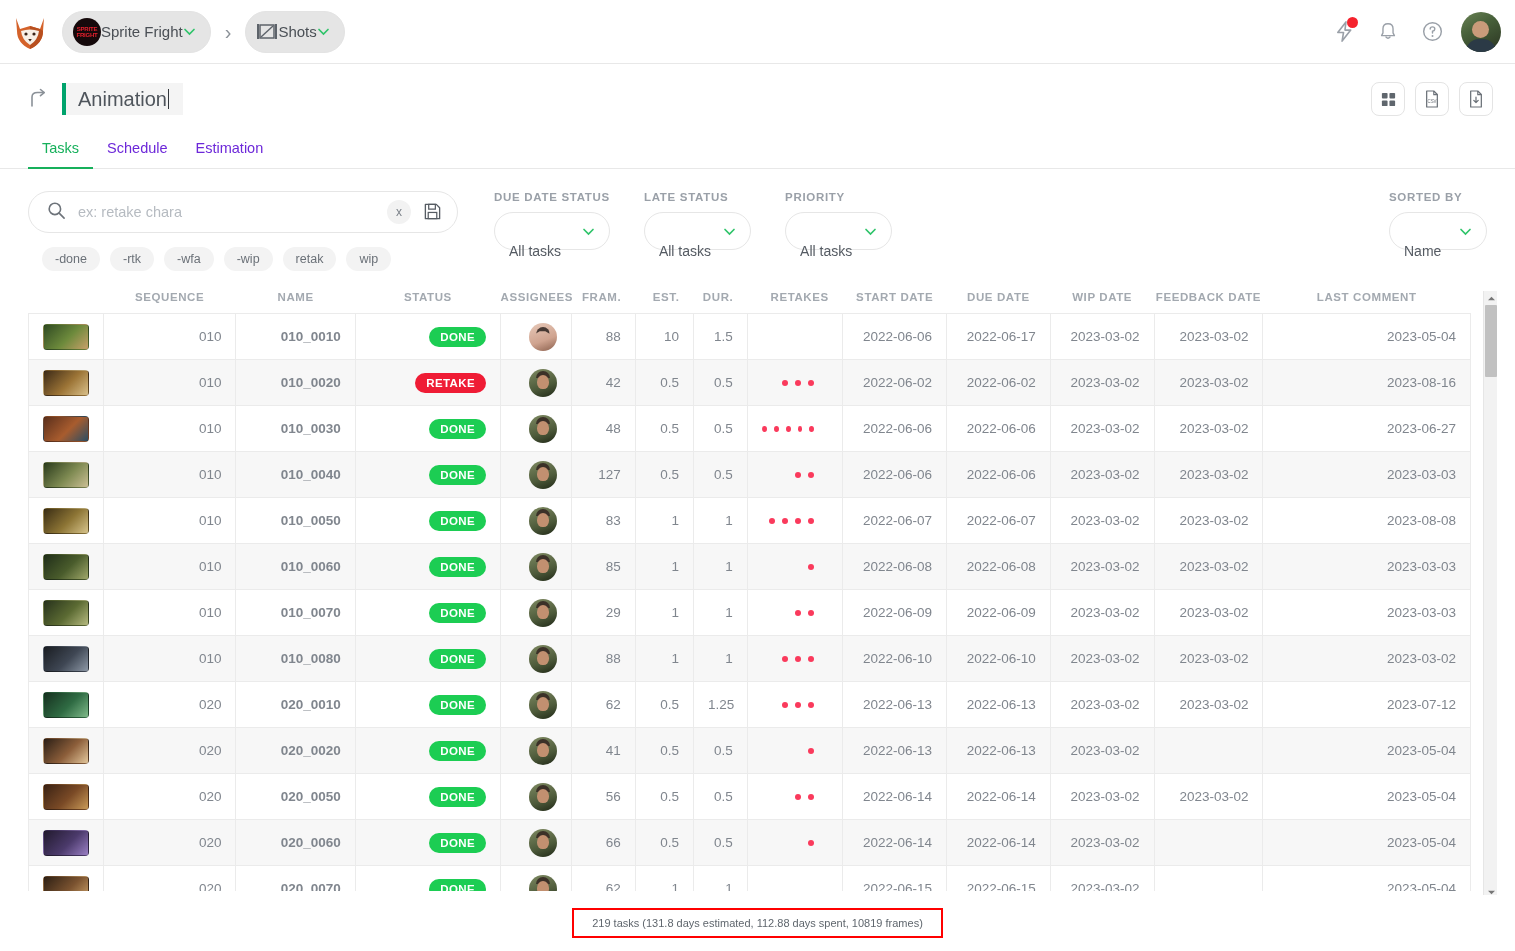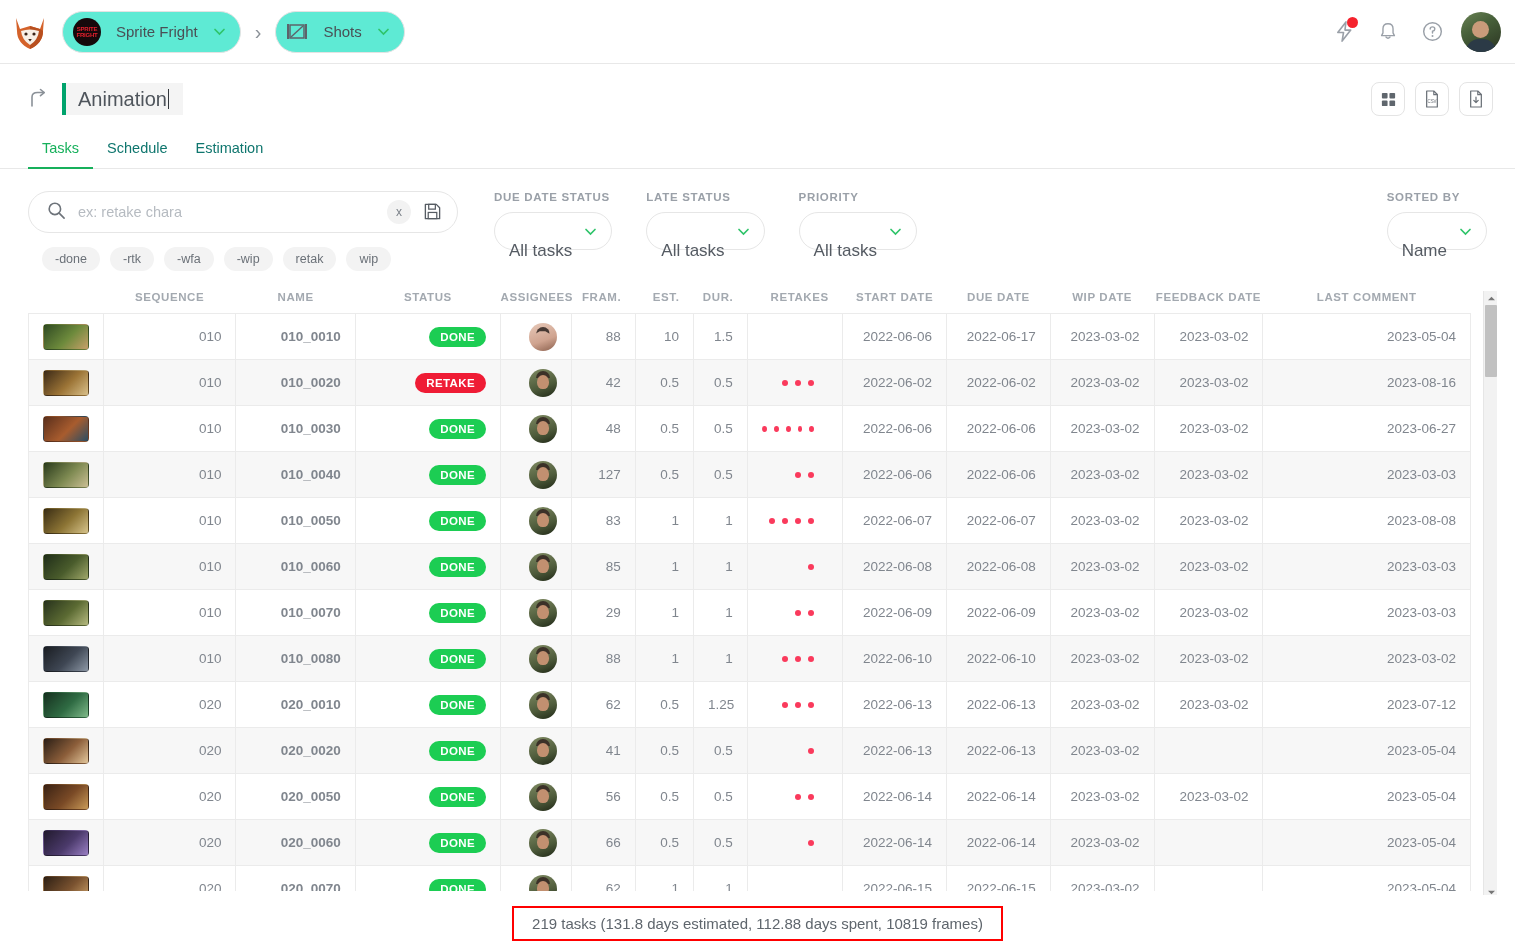--- a/index.html
+++ b/index.html
@@ -22,22 +22,22 @@
   }
   .fox-logo { width: 40px; height: 40px; margin-right: 12px; flex: 0 0 auto; }
 
   .pill-select {
     height: 42px;
     border: 1px solid #e3e3e3;
     border-radius: 21px;
     display: flex;
     align-items: center;
     padding: 0 14px 0 10px;
-    gap: 15px;
-    background: #5eead4;
+    gap: 0;
+    background: #e5e5e5;
     cursor: pointer;
   }
   .proj-avatar {
     width: 28px; height: 28px; border-radius: 50%;
     background: #15090b;
     display: flex; align-items: center; justify-content: center;
     overflow: hidden; flex: 0 0 auto;
   }
   .proj-avatar span {
     font-size: 6px; color: #e5202d; font-weight: bold;
@@ -130,21 +130,21 @@
   }
 
   
   .tabs {
     display: flex; gap: 0;
     padding: 0 28px;
     border-bottom: 1px solid #e8e8e8;
     margin-top: 10px;
   }
   .tab {
-    font-size: 14.5px; color: #0f766e;
+    font-size: 14.5px; color: #6d28d9;
     padding: 8px 14px 11px 14px;
     cursor: pointer;
     border-bottom: 2px solid transparent;
     margin-bottom: -1px;
   }
   .tab.active { color: #16b05b; border-bottom-color: #16b05b; }
 
   
   .filter-bar {
     display: flex; align-items: flex-start;
@@ -182,21 +182,21 @@
   .filter-label {
     font-size: 11.5px; letter-spacing: .7px; color: #9aa0a8;
     font-weight: bold; margin-bottom: 9px; white-space: nowrap;
   }
   .dd {
     height: 38px; min-width: 98px;
     border: 1px solid #e6e6e6; border-radius: 19px;
     display: flex; align-items: center; justify-content: space-between;
     padding: 0 14px; gap: 12px; cursor: pointer; background: #fff;
   }
-  .dd-text { font-size: 17px; color: #555b63; white-space: nowrap; margin-top: 40px; }
+  .dd-text { font-size: 14px; color: #555b63; white-space: nowrap; margin-top: 40px; }
   .sorted-group { margin-left: auto; }
 
   
   .table-wrap {
     margin: 20px 28px 0 28px;
     position: relative;
     height: 600px;
   }
   table.tasks { border-collapse: collapse; width: 1443px; table-layout: fixed; }
   table.tasks thead th {
@@ -297,21 +297,21 @@
   
   .footer {
     position: absolute; left: 0; right: 0; bottom: 0;
     height: 56px;
     display: flex; align-items: center; justify-content: center;
     background: #fff;
   }
   .footer-box {
     border: 2px solid #ff0000;
     padding: 7px 18px;
-    font-size: 15px; color: #5f666d;
+    font-size: 11px; color: #5f666d;
   }
   .page {
     position: relative; width: 1515px; height: 951px; overflow: hidden;
   }
 </style>
 </head>
 <body>
 
 <div class="page">
 

